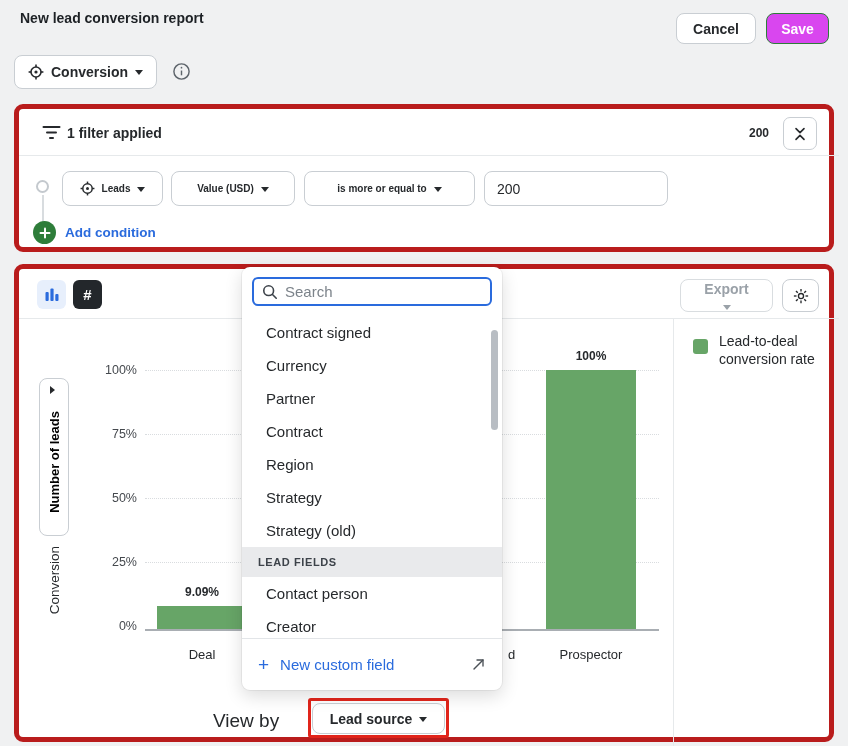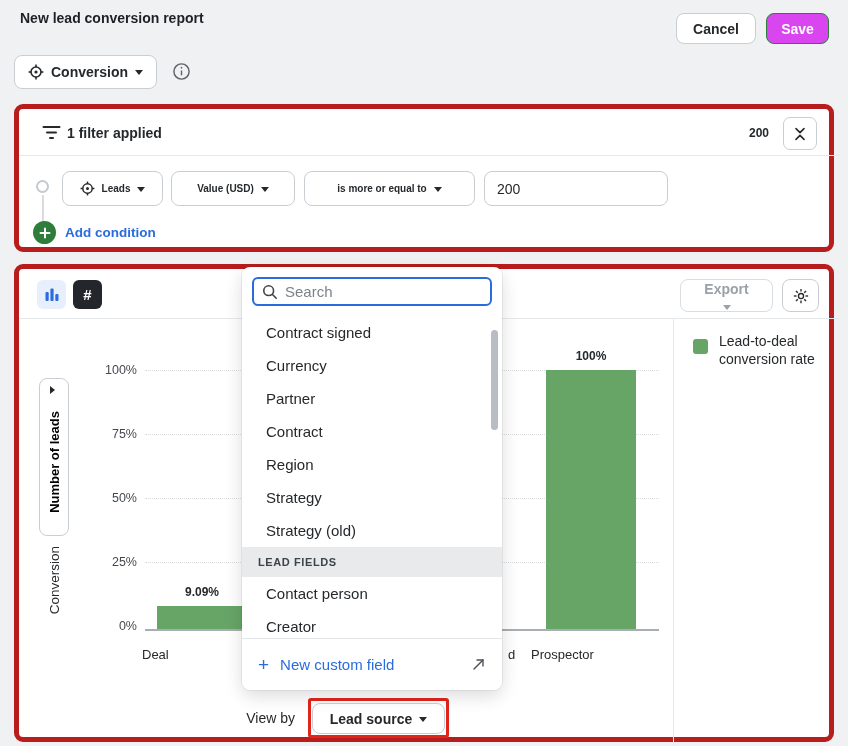--- a/index.html
+++ b/index.html
@@ -71,28 +71,28 @@
   }
   .y-axis-btn .vtext { writing-mode:vertical-rl; transform:rotate(180deg); font-size:13px; font-weight:700; margin-top:10px; }
   .y-axis-caret { left:31px; top:117px; }
   .y-axis-secondary { left:21px; top:271px; width:28px; height:80px; display:flex; align-items:center; justify-content:center; }
   .y-axis-secondary .vtext { writing-mode:vertical-rl; transform:rotate(180deg); font-size:13.5px; font-weight:500; color:#26292c; }
   .tick-label { position:absolute; width:46px; text-align:right; font-size:12.5px; color:#45494e; }
   .gridline { position:absolute; left:126px; width:514px; border-top:1.5px dotted #d9dcdf; }
   .baseline { left:126px; top:360px; width:514px; height:2px; background:#a9aeb3; }
   .bar { position:absolute; background:#67a567; }
   .bar-value { position:absolute; font-size:12px; font-weight:700; text-align:center; width:90px; }
-  .cat-label { position:absolute; top:378px; font-size:13px; color:#26292c; }
+  .cat-label { position:absolute; top:378px; font-size:13px; color:#26292c; text-align:center; }
 
   
   .legend-swatch { left:674px; top:70px; width:15px; height:15px; border-radius:3px; background:#67a567; }
   .legend-text { left:700px; top:63px; width:112px; font-size:14px; line-height:18px; color:#26292c; }
 
   
-  .view-by-label { left:176px; top:441px; width:100px; text-align:right; font-size:14px; }
+  .view-by-label { left:194px; top:441px; width:100px; text-align:left; font-size:19px; }
   .view-by-btn { left:293px; top:434px; width:133px; height:31px; }
   .annotation-box { left:289px; top:429px; width:141px; height:40px; border:3px solid #e1251b; border-radius:3px; pointer-events:none; }
 
   
   .dropdown {
     left:242px; top:267px; width:260px; height:423px;
     background:#fff; border-radius:8px;
     box-shadow:0 6px 18px rgba(0,0,0,.14), 0 0 0 1px rgba(0,0,0,.05);
     z-index:20;
     text-decoration:underline;

